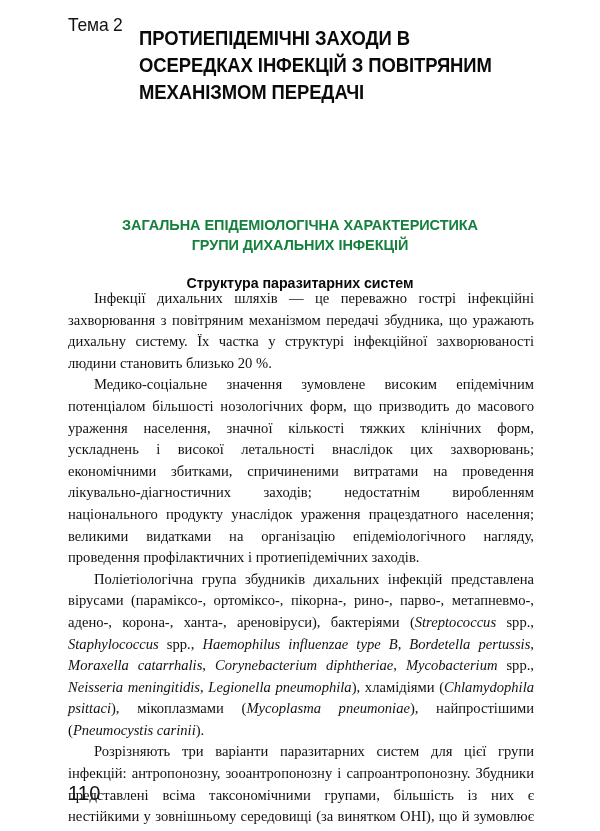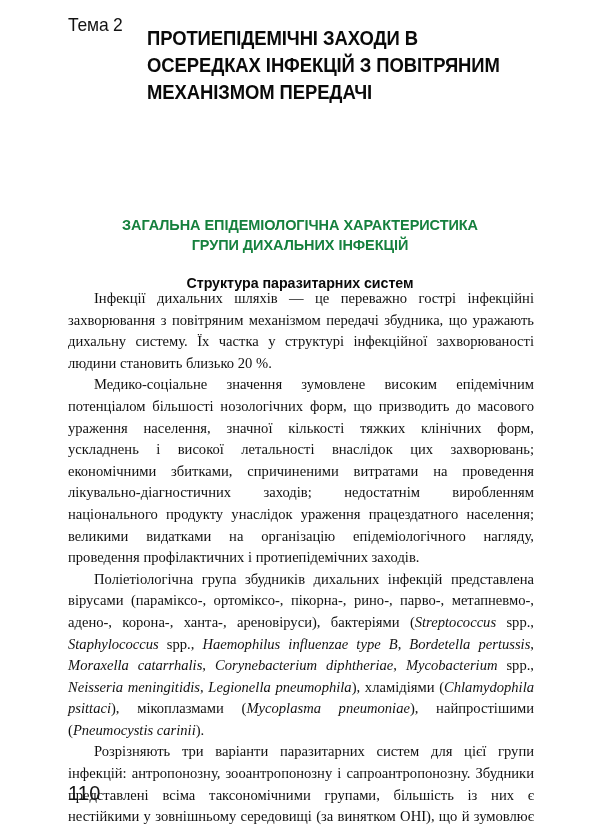--- a/index.html
+++ b/index.html
@@ -18,21 +18,21 @@
   }
 
   
   .chapter-header {
     position: absolute;
     left: 68px;
     top: 10px;
     right: 58px;
     display: flex;
     align-items: flex-start;
-    gap: 8px;
+    gap: 0px;
   }
   .chapter-label {
     font-family: "Liberation Sans Narrow", "Liberation Sans", sans-serif;
     font-weight: 400;
     font-size: 19px;
     line-height: 27px;
     color: #121212;
     letter-spacing: -0.2px;
     white-space: nowrap;
     flex: 0 0 auto;

